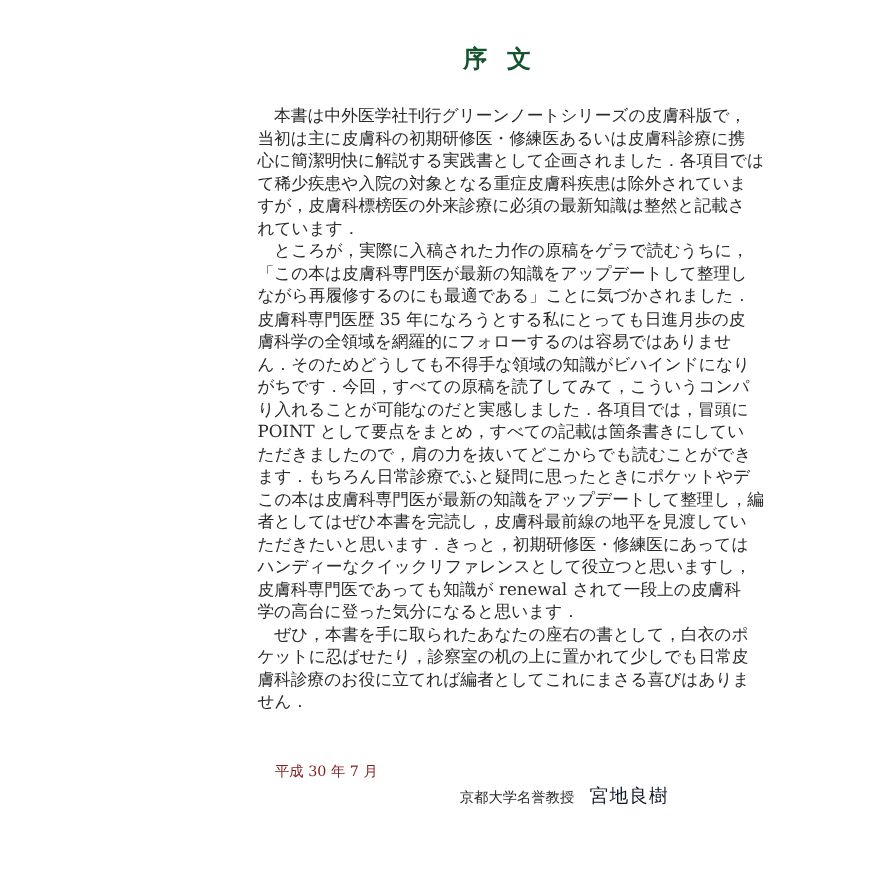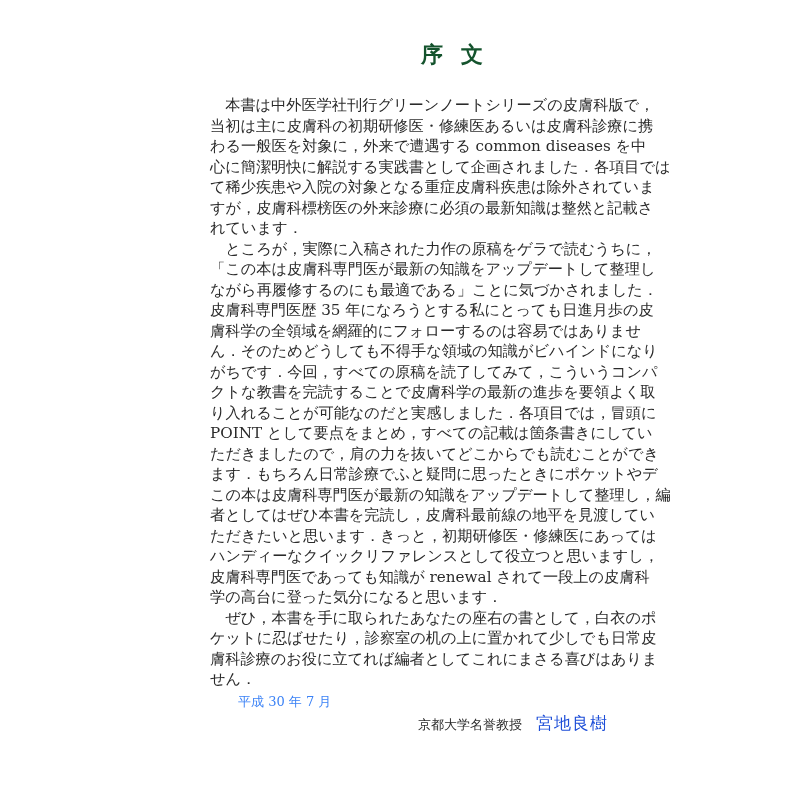--- a/index.html
+++ b/index.html
@@ -44,74 +44,73 @@
       width: 388px;
       font-size: 15.2px;
       line-height: 20.5px;
       color: #2a2a2a;
     }
     .line {
       display: block;
       white-space: nowrap;
       height: 20.5px;
       overflow: visible;
+      margin-left: 24px;
     }
     .date {
       position: absolute;
       top: 693px;
-      left: 238px;
+      left: 250px;
       font-size: 13px;
       line-height: 18px;
-      color: #3b82f6;
+      color: #7f1d1d;
     }
     .signature {
       position: absolute;
       top: 712px;
       left: 418px;
       display: flex;
       align-items: baseline;
       gap: 14px;
       text-align: right;
     }
     .affiliation {
       font-size: 13px;
       color: #2a2a2a;
     }
     .author {
       font-family: "DejaVu Sans", "Liberation Sans", sans-serif;
       font-size: 17px;
-      color: #1d4ed8;
+      color: #0f172a;
       letter-spacing: 1px;
     }
   </style>
 </head>
 <body>
 
 <div class="page">
   <div class="title">序文</div>
 
   <div class="body-text">
     <div>
       <span class="line">　本書は中外医学社刊行グリーンノートシリーズの皮膚科版で，</span>
       <span class="line">当初は主に皮膚科の初期研修医・修練医あるいは皮膚科診療に携</span>
-      <span class="line">わる一般医を対象に，外来で遭遇する common diseases を中</span>
       <span class="line">心に簡潔明快に解説する実践書として企画されました．各項目では</span>
       <span class="line">て稀少疾患や入院の対象となる重症皮膚科疾患は除外されていま</span>
       <span class="line">すが，皮膚科標榜医の外来診療に必須の最新知識は整然と記載さ</span>
       <span class="line">れています．</span>
     </div>
     <div>
       <span class="line">　ところが，実際に入稿された力作の原稿をゲラで読むうちに，</span>
       <span class="line">「この本は皮膚科専門医が最新の知識をアップデートして整理し</span>
       <span class="line">ながら再履修するのにも最適である」ことに気づかされました．</span>
       <span class="line">皮膚科専門医歴 35 年になろうとする私にとっても日進月歩の皮</span>
       <span class="line">膚科学の全領域を網羅的にフォローするのは容易ではありませ</span>
       <span class="line">ん．そのためどうしても不得手な領域の知識がビハインドになり</span>
       <span class="line">がちです．今回，すべての原稿を読了してみて，こういうコンパ</span>
-      <span class="line">クトな教書を完読することで皮膚科学の最新の進歩を要領よく取</span>
       <span class="line">り入れることが可能なのだと実感しました．各項目では，冒頭に</span>
       <span class="line">POINT として要点をまとめ，すべての記載は箇条書きにしてい</span>
       <span class="line">ただきましたので，肩の力を抜いてどこからでも読むことができ</span>
       <span class="line">ます．もちろん日常診療でふと疑問に思ったときにポケットやデ</span>
       <span class="line">この本は皮膚科専門医が最新の知識をアップデートして整理し，編</span>
       <span class="line">者としてはぜひ本書を完読し，皮膚科最前線の地平を見渡してい</span>
       <span class="line">ただきたいと思います．きっと，初期研修医・修練医にあっては</span>
       <span class="line">ハンディーなクイックリファレンスとして役立つと思いますし，</span>
       <span class="line">皮膚科専門医であっても知識が renewal されて一段上の皮膚科</span>
       <span class="line">学の高台に登った気分になると思います．</span>

